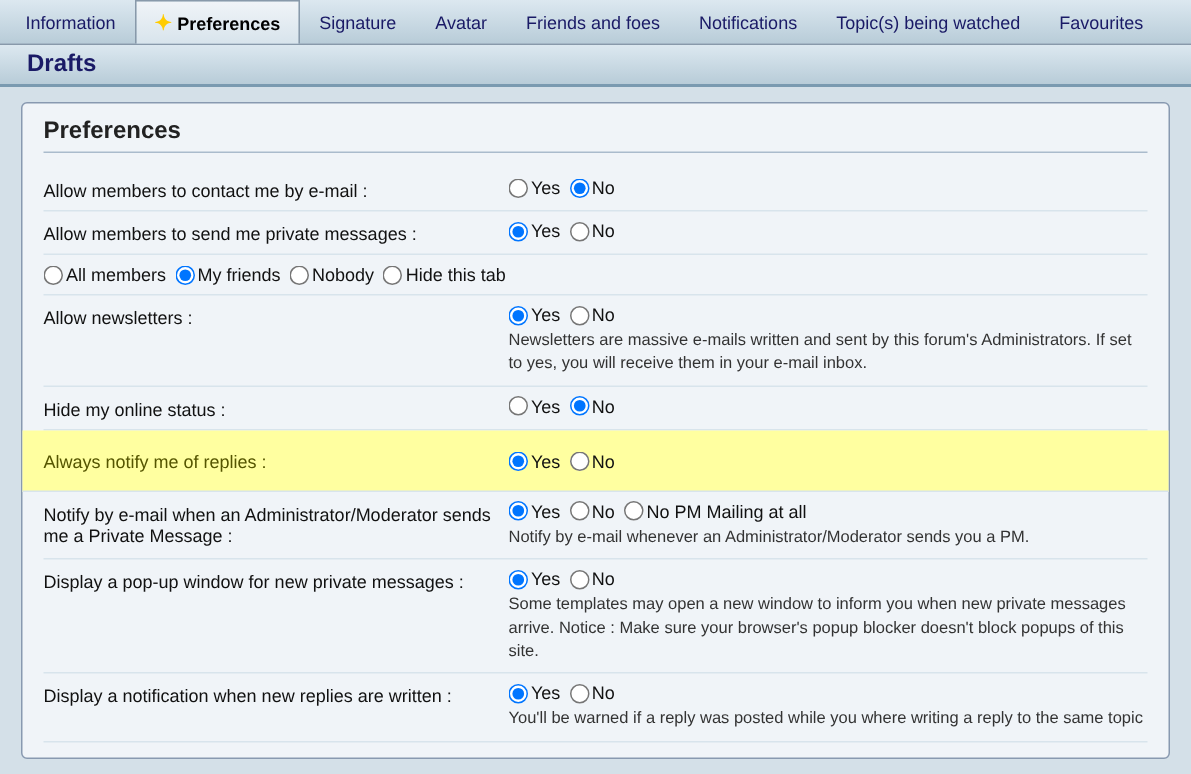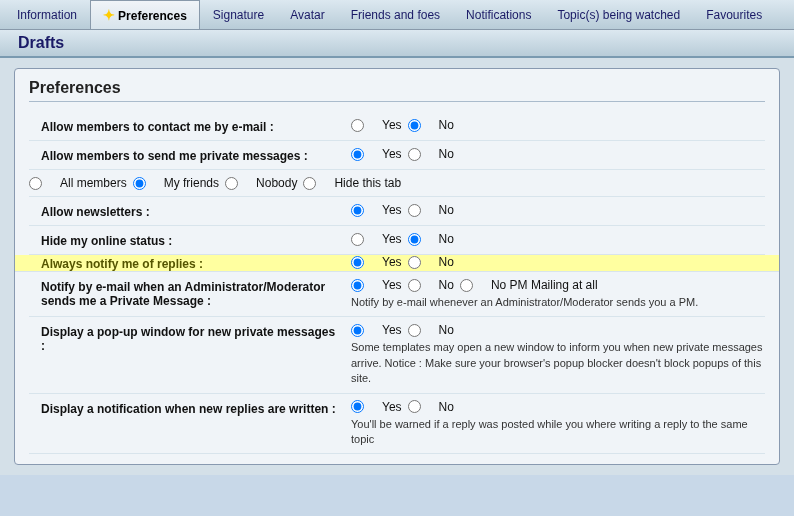--- a/index.html
+++ b/index.html
@@ -79,48 +79,48 @@
     
     .pref-row {
       display: flex;
       align-items: flex-start;
       padding: 6px 0;
       border-bottom: 1px solid #d8e4ec;
     }
     .pref-row.highlight {
       background: #ffffa0;
       margin: 0 -14px;
-      padding: 0 14px;
+      padding: 12px 14px;
+      align-items: flex-end;
     }
     .pref-label {
       width: 310px;
       min-width: 310px;
-      font-weight: bold;
+      font-weight: normal;
       font-size: 12px;
       color: #111;
       padding-right: 10px;
       padding-top: 2px;
-      margin-left: 12px;
     }
     .pref-label.highlight-text {
       color: #555500;
     }
     .pref-controls {
       flex: 1;
     }
     .radio-group {
       display: flex;
       align-items: center;
       gap: 6px;
       flex-wrap: wrap;
     }
     .radio-item {
       display: flex;
       align-items: center;
-      gap: 18px;
+      gap: 2px;
       font-size: 12px;
       color: #111;
     }
     .radio-item input[type="radio"] {
       margin: 0;
       cursor: pointer;
       width: 13px;
       height: 13px;
     }
     .pref-desc {
@@ -229,20 +229,21 @@
         <div class="radio-group">
           <label class="radio-item">
             <input type="radio" name="newsletters" checked="" style=""> 
               <span>Yes</span>
           </label>
           <label class="radio-item">
             <input type="radio" name="newsletters" style=""> 
               <span>No</span>
           </label>
         </div>
+        <div class="pref-desc">Newsletters are massive e-mails written and sent by this forum's Administrators. If set to yes, you will receive them in your e-mail inbox.</div>
       </div>
     </div>
 
     <div class="pref-row">
       <div class="pref-label">Hide my online status :</div>
       <div class="pref-controls">
         <div class="radio-group">
           <label class="radio-item">
             <input type="radio" name="online-status" style=""> 
               <span>Yes</span>

